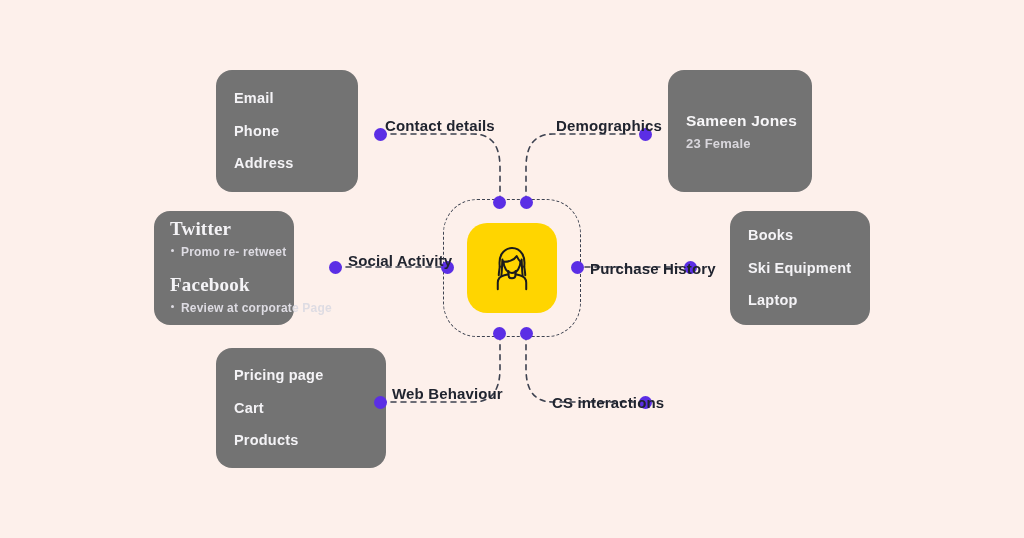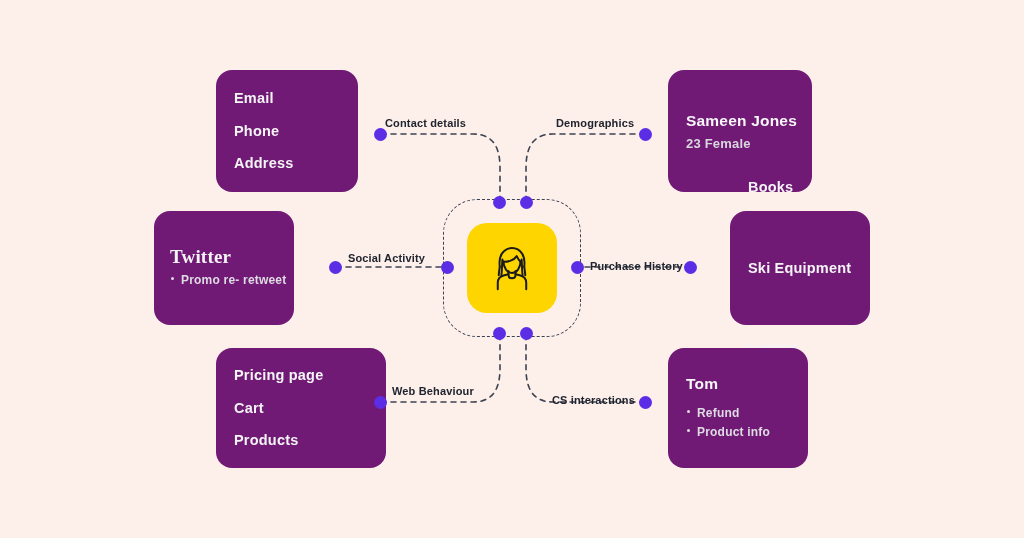--- a/index.html
+++ b/index.html
@@ -11,21 +11,21 @@
     position:relative;
   }
   #canvas{position:absolute;inset:0;width:1024px;height:538px;}
 
   
   .edges{position:absolute;left:0;top:0;width:1024px;height:538px;z-index:1;}
 
   
   .card{
     position:absolute;
-    background:#701a75;
+    background:#737373;
     border-radius:16px;
     box-sizing:border-box;
     z-index:3;
     display:flex;
     flex-direction:column;
     justify-content:center;
     padding:0 18px;
   }
   .card .line{
     color:#f4f3f6;
@@ -77,21 +77,21 @@
     content:"";position:absolute;left:1px;top:6px;
     width:3px;height:3px;border-radius:50%;background:#dedce3;
   }
   .grp{margin:0;}
   .grp + .grp{margin-top:13px;}
 
   
   #card-contact    {left:216px;top:70px; width:142px;height:122px;}
   #card-demo       {left:668px;top:70px; width:144px;height:122px;}
   #card-social     {left:154px;top:211px;width:140px;height:114px;padding:0 16px;}
-  #card-purchase   {left:730px;top:211px;width:140px;height:114px;gap:48px;}
+  #card-purchase   {left:730px;top:211px;width:140px;height:114px;}
   #card-web        {left:216px;top:348px;width:170px;height:120px;}
   #card-cs         {left:668px;top:348px;width:140px;height:120px;}
 
   
   .hub{position:absolute;left:443px;top:199px;width:138px;height:138px;z-index:2;}
   .hub-ring{
     position:absolute;inset:0;
     border:1.6px dashed #3d4250;
     border-radius:34px;
     box-sizing:border-box;
@@ -105,21 +105,21 @@
 
   
   .dot{
     position:absolute;width:13px;height:13px;border-radius:50%;
     background:#5b2ee5;z-index:4;
   }
 
   
   .elabel{
     position:absolute;z-index:4;
-    font-size:11px;font-weight:700;color:#20242f;
+    font-size:15px;font-weight:700;color:#20242f;
     letter-spacing:.15px;white-space:nowrap;
   }
 </style>
 </head>
 <body>
 
 <div id="canvas">
 
   <svg class="edges" viewBox="0 0 1024 538" width="1024" height="538" aria-hidden="true">
     <g fill="none" stroke="#3d4250" stroke-width="1.6" stroke-dasharray="5 5" stroke-linecap="round">
@@ -196,35 +196,34 @@
     <div class="sub">23 Female</div>
   </div>
 
   <div class="card" id="card-social">
     <div class="grp">
       <div class="hdr">Twitter</div>
       <ul class="bullets">
         <li>Promo re- retweet</li>
       </ul>
     </div>
+    <div class="grp">
+      <div class="hdr">Facebook</div>
+      <ul class="bullets">
+        <li>Review at corporate Page</li>
+      </ul>
+    </div>
   </div>
 
   <div class="card" id="card-purchase">
     <div class="line">Books</div>
     <div class="line">Ski Equipment</div>
     <div class="line">Laptop</div>
   </div>
 
   <div class="card" id="card-web">
     <div class="line">Pricing page</div>
     <div class="line">Cart</div>
     <div class="line">Products</div>
   </div>
 
-  <div class="card" id="card-cs">
-    <div class="name">Tom</div>
-    <ul class="bullets">
-      <li>Refund</li>
-      <li>Product info</li>
-    </ul>
-  </div>
 
 </div>
 
 </body></html>

